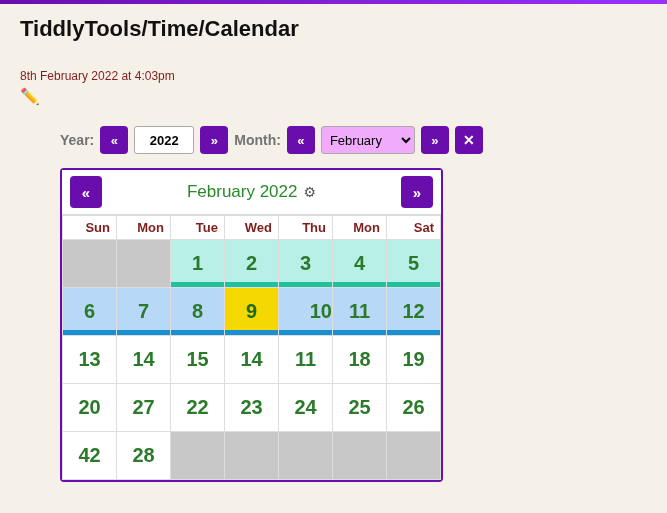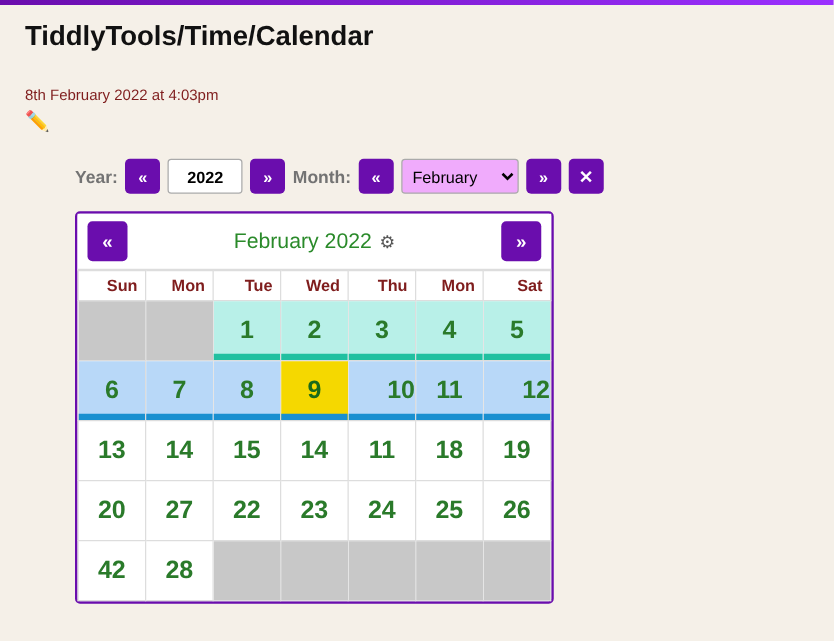--- a/index.html
+++ b/index.html
@@ -275,21 +275,21 @@
             <td class="has-event" style="position: relative;">4<div class="bar-teal"></div></td>
             <td class="has-event" style="position: relative;">5<div class="bar-teal"></div></td>
           </tr>
           <tr>
             <td class="has-event-blue" style="position: relative;">6<div class="bar-bottom"></div></td>
             <td class="has-event-blue" style="position: relative;">7<div class="bar-bottom"></div></td>
             <td class="has-event-blue" style="position: relative;">8<div class="bar-bottom"></div></td>
             <td class="today" style="position: relative;">9<div class="bar-bottom"></div></td>
             <td class="has-event-blue" style="position: relative; text-align: right;">10<div class="bar-bottom"></div></td>
             <td class="has-event-blue" style="position: relative;">11<div class="bar-bottom"></div></td>
-            <td class="has-event-blue" style="position: relative; text-align: right;">12<div class="bar-bottom"></div></td>
+            <td class="has-event-blue" style="position: relative;">12<div class="bar-bottom"></div></td>
           </tr>
           <tr>
             <td>13</td>
             <td>14</td>
             <td>15</td>
             <td>14</td>
             <td>11</td>
             <td>18</td>
             <td>19</td>
           </tr>

